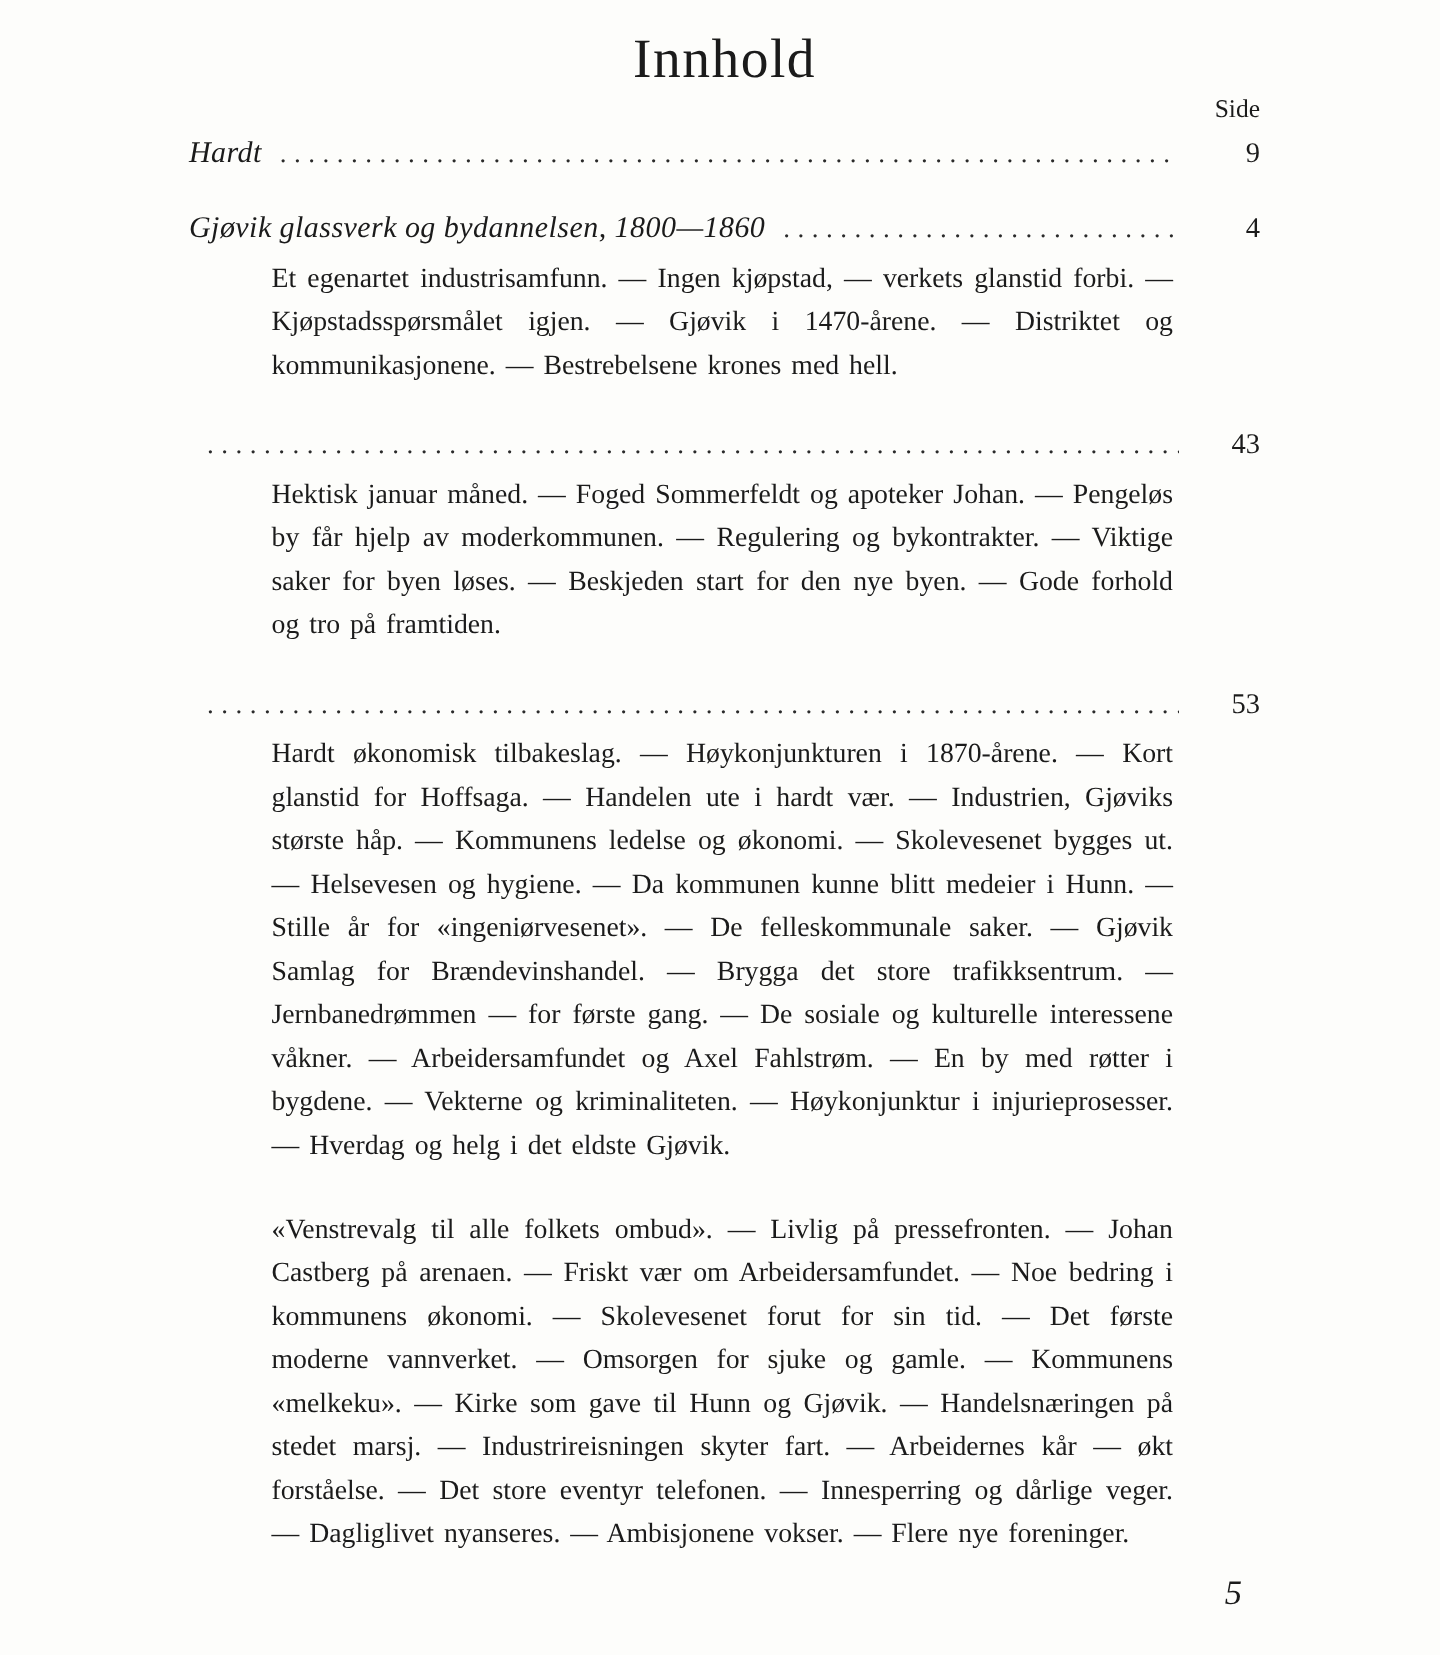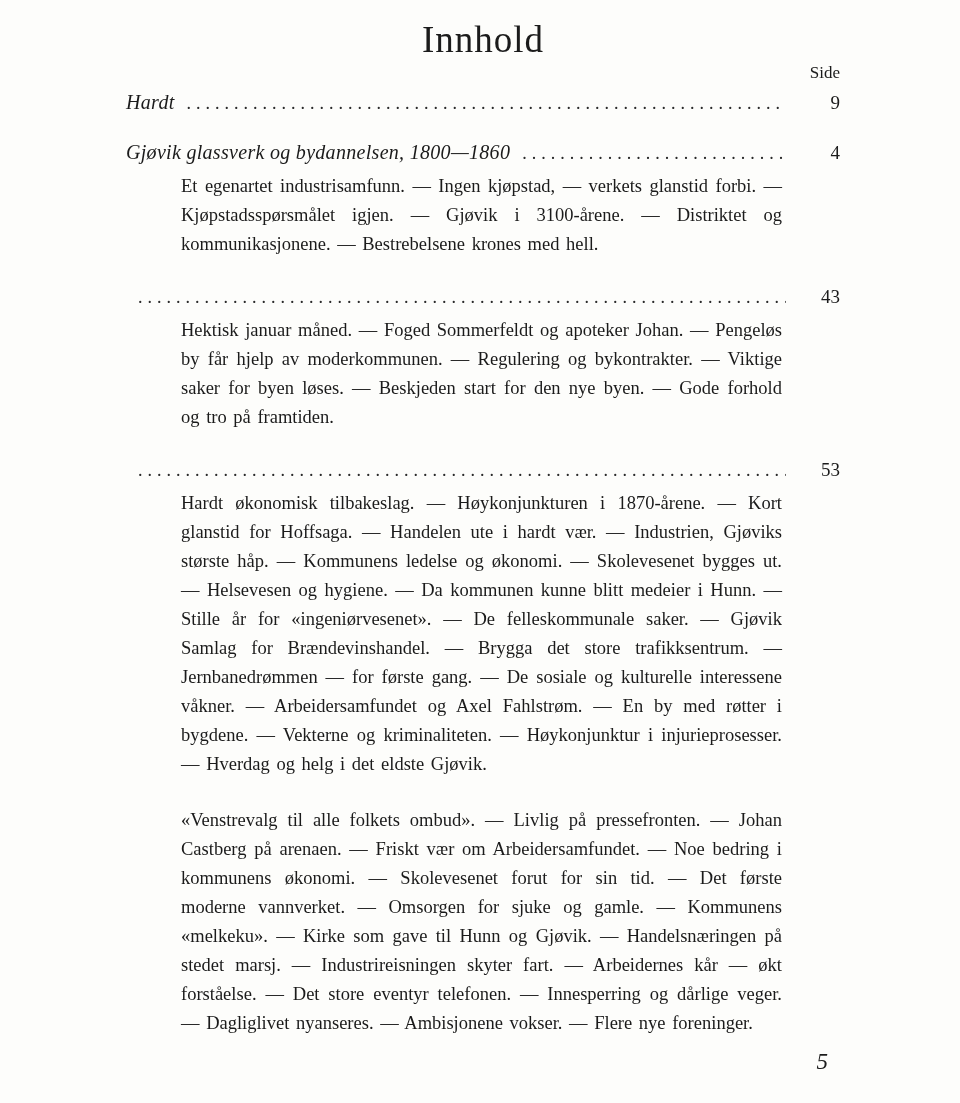--- a/index.html
+++ b/index.html
@@ -97,21 +97,21 @@
     </div>
   </section>
 
 
   <section class="entry">
     <div class="entry-line">
       <span class="entry-title">Gjøvik glassverk og bydannelsen, 1800—1860</span>
       <span class="leader"></span>
       <span class="entry-page">4</span>
     </div>
-    <p class="entry-desc">Et egenartet industrisamfunn. — Ingen kjøpstad, — verkets glanstid forbi. — Kjøpstadsspørsmålet igjen. — Gjøvik i 3100-årene. — Distriktet og kommunikasjonene. — Bestrebelsene krones med hell.</p>
+    <p class="entry-desc">Et egenartet industrisamfunn. — Ingen kjøpstad, — verkets glanstid forbi. — Kjøpstadsspørsmålet igjen. — Gjøvik i 1470-årene. — Distriktet og kommunikasjonene. — Bestrebelsene krones med hell.</p>
   </section>
 
   <section class="entry">
     <div class="entry-line">
       <span class="leader"></span>
       <span class="entry-page">43</span>
     </div>
     <p class="entry-desc">Hektisk januar måned. — Foged Sommerfeldt og apoteker Johan. — Pengeløs by får hjelp av moderkommunen. — Regulering og bykontrakter. — Viktige saker for byen løses. — Beskjeden start for den nye byen. — Gode forhold og tro på framtiden.</p>
   </section>
 

